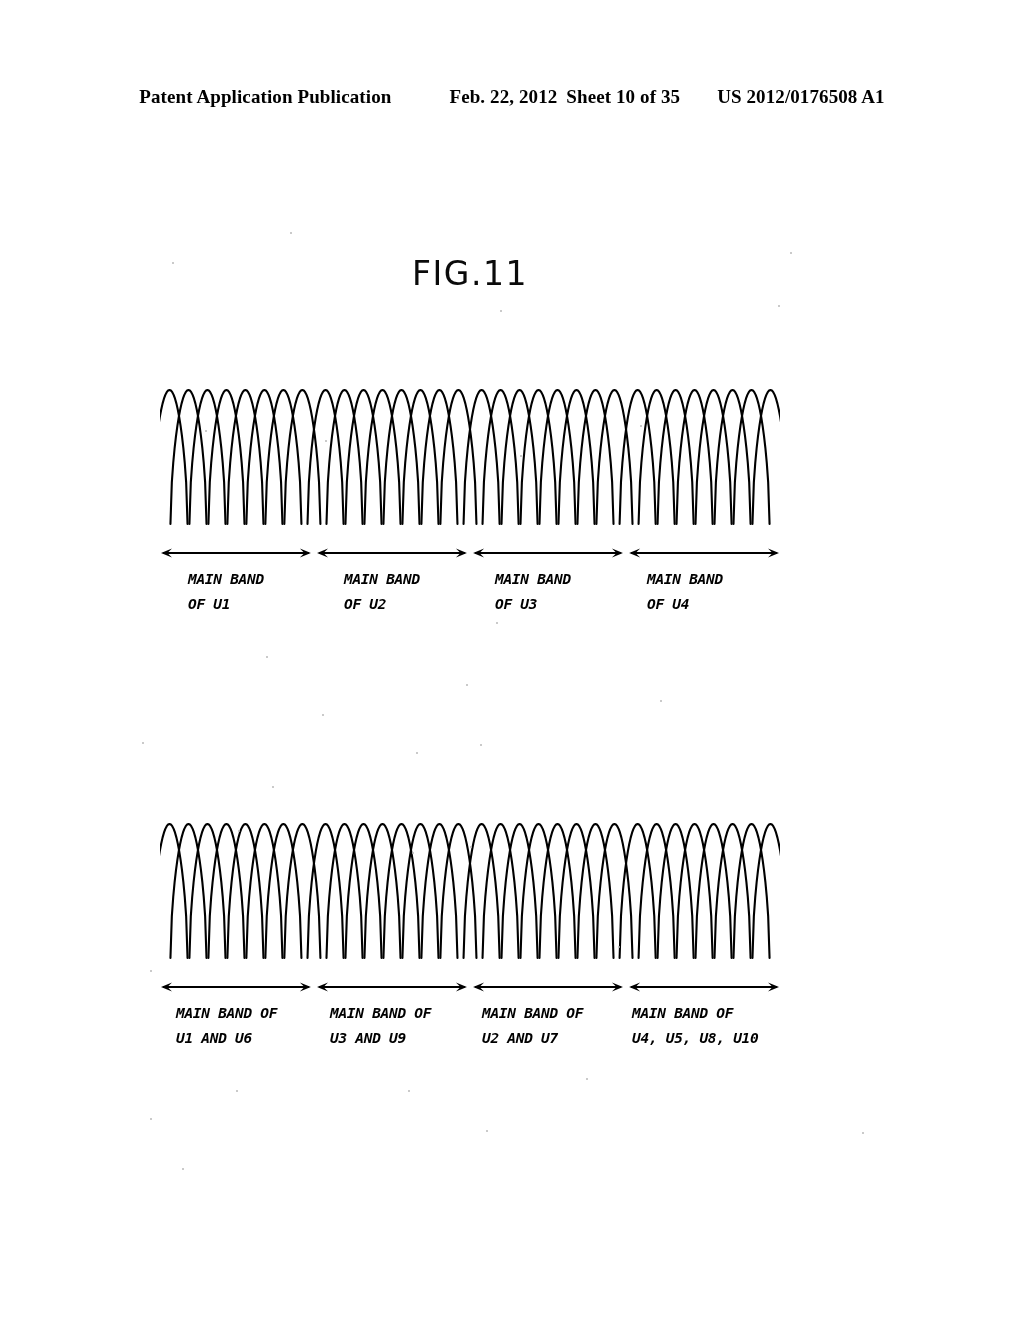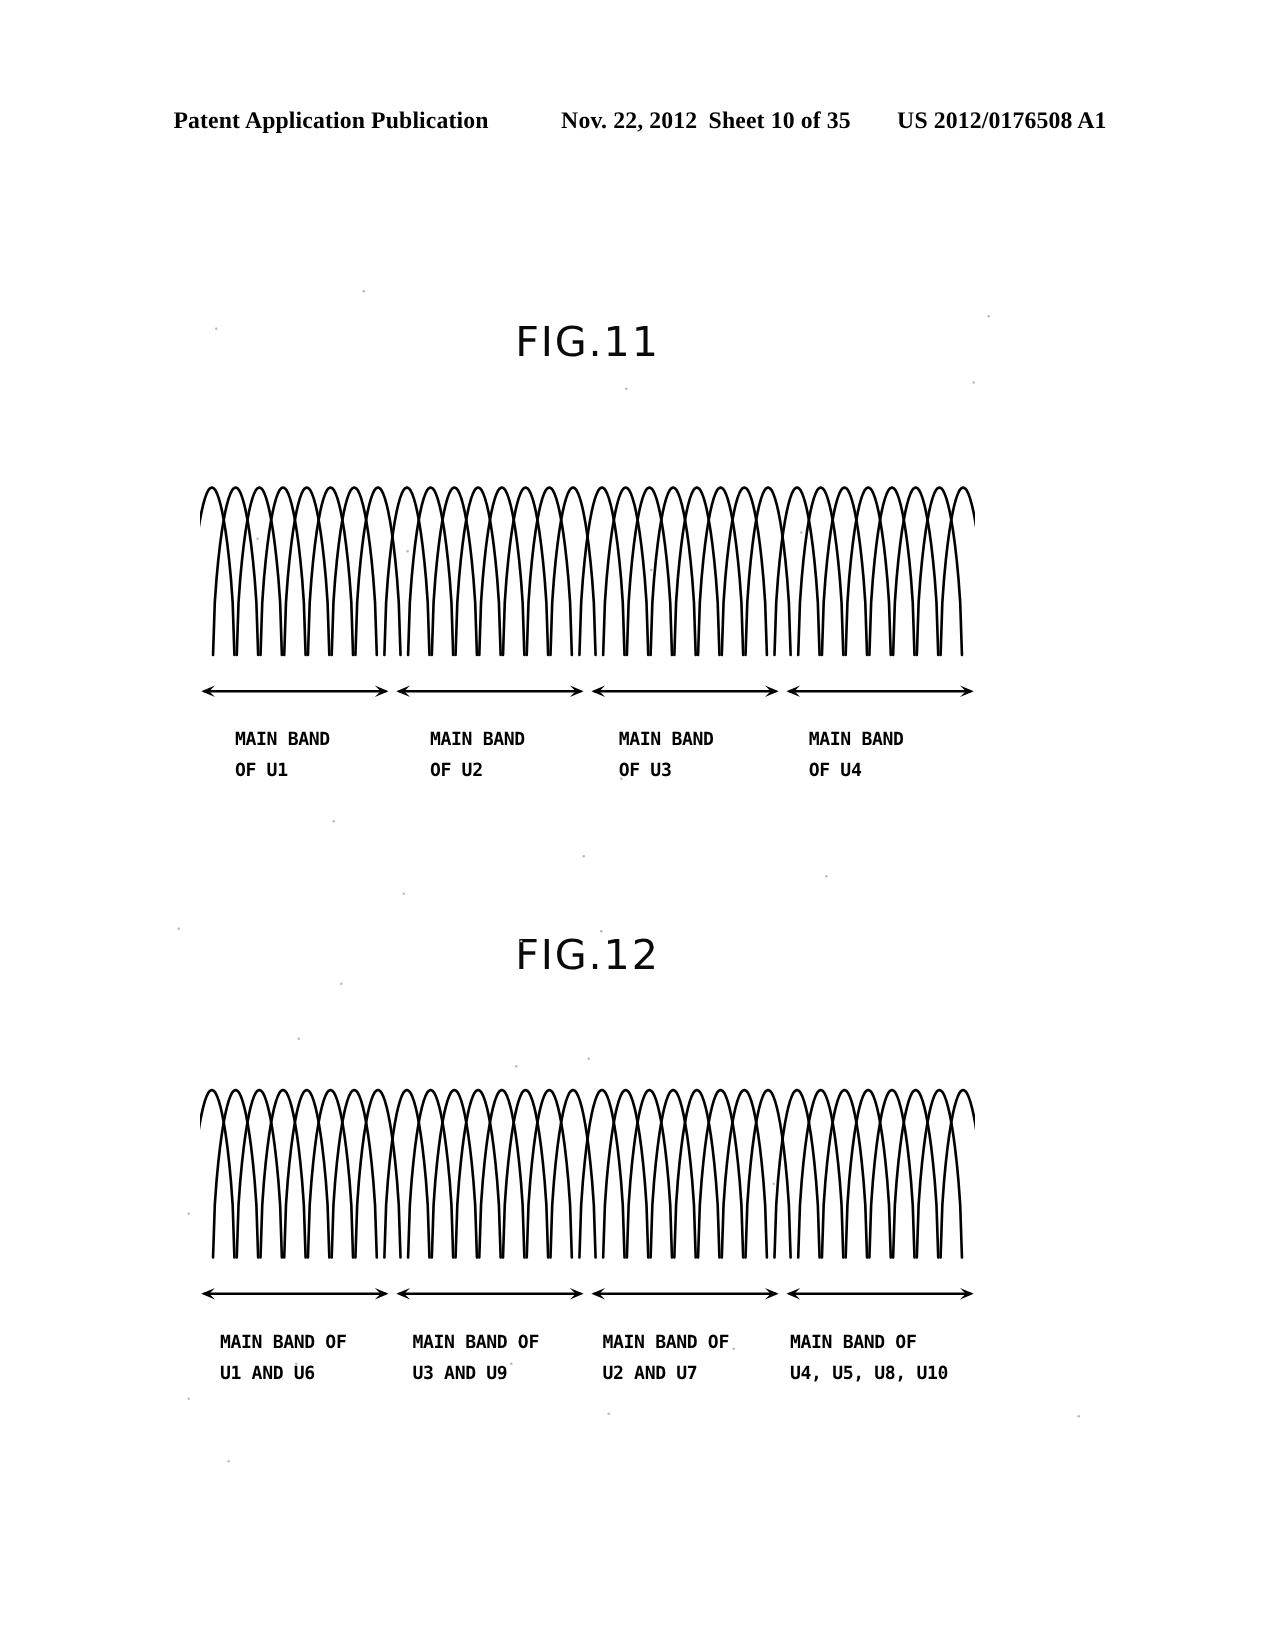--- a/index.html
+++ b/index.html
@@ -80,23 +80,24 @@
     width: 620px;
     height: 22px;
   }
   #fig11-arrows { margin-top: 14px; }
   #fig12-arrows { margin-top: 14px; }
 
   .band-arrows svg { display: block; width: 620px; height: 22px; }
 
   .band-labels {
     position: relative;
-    margin: 16px auto;
+    margin: 3px auto;
     width: 620px;
     height: 54px;
+    font-style: italic;
   }
   .band-label {
     position: absolute;
     top: 0;
     font-family: "DejaVu Sans Mono", monospace;
     font-size: 14.5px;
     font-weight: bold;
     line-height: 25px;
     letter-spacing: -0.3px;
     color: #000;
@@ -111,21 +112,21 @@
     border-radius: 50%;
     width: 2px;
     height: 2px;
   }
 </style>
 </head>
 <body>
 
 <div class="sheet-header">
   <span class="hdr-pub">Patent Application Publication</span>
-  <span class="hdr-date">Nov. 22, 2012</span>
+  <span class="hdr-date">Feb. 22, 2012</span>
   <span class="hdr-sheet">Sheet 10 of 35</span>
   <span class="hdr-patno">US 2012/0176508 A1</span>
 </div>
 
 <div class="figure" id="figure-11">
   <div class="fig-title">FIG.11</div>
 
   <div class="plot-area" id="fig11-plot">
     <svg viewBox="0 0 620 150" preserveAspectRatio="none">
         <path d="M -8.54 146.00 L -7.16 104.15 L -5.77 84.97 L -4.38 70.24 L -2.99 58.09 L -1.61 47.82 L -0.22 39.10 L 1.17 31.73 L 2.56 25.62 L 3.94 20.67 L 5.33 16.86 L 6.72 14.16 L 8.10 12.54 L 9.49 12.00 L 10.88 12.54 L 12.27 14.16 L 13.65 16.86 L 15.04 20.67 L 16.43 25.62 L 17.82 31.73 L 19.20 39.10 L 20.59 47.82 L 21.98 58.09 L 23.36 70.24 L 24.75 84.97 L 26.14 104.15 L 27.53 146.00" fill="none" stroke="#000000" stroke-width="2.1" stroke-linecap="round" stroke-linejoin="round"></path>
@@ -194,21 +195,20 @@
       <span class="ln">OF U3</span>
     </div>
     <div class="band-label" style="left:487px;">
       <span class="ln">MAIN BAND</span>
       <span class="ln">OF U4</span>
     </div>
   </div>
 </div>
 
 <div class="figure" id="figure-12">
-  <div class="fig-title">FIG.12</div>
 
   <div class="plot-area" id="fig12-plot">
     <svg viewBox="0 0 620 150" preserveAspectRatio="none">
         <path d="M -8.54 146.00 L -7.16 104.15 L -5.77 84.97 L -4.38 70.24 L -2.99 58.09 L -1.61 47.82 L -0.22 39.10 L 1.17 31.73 L 2.56 25.62 L 3.94 20.67 L 5.33 16.86 L 6.72 14.16 L 8.10 12.54 L 9.49 12.00 L 10.88 12.54 L 12.27 14.16 L 13.65 16.86 L 15.04 20.67 L 16.43 25.62 L 17.82 31.73 L 19.20 39.10 L 20.59 47.82 L 21.98 58.09 L 23.36 70.24 L 24.75 84.97 L 26.14 104.15 L 27.53 146.00" fill="none" stroke="#000000" stroke-width="2.1" stroke-linecap="round" stroke-linejoin="round"></path>
         <path d="M 10.44 146.00 L 11.83 104.15 L 13.22 84.97 L 14.60 70.24 L 15.99 58.09 L 17.38 47.82 L 18.76 39.10 L 20.15 31.73 L 21.54 25.62 L 22.93 20.67 L 24.31 16.86 L 25.70 14.16 L 27.09 12.54 L 28.48 12.00 L 29.86 12.54 L 31.25 14.16 L 32.64 16.86 L 34.02 20.67 L 35.41 25.62 L 36.80 31.73 L 38.19 39.10 L 39.57 47.82 L 40.96 58.09 L 42.35 70.24 L 43.73 84.97 L 45.12 104.15 L 46.51 146.00" fill="none" stroke="#000000" stroke-width="2.1" stroke-linecap="round" stroke-linejoin="round"></path>
         <path d="M 29.42 146.00 L 30.81 104.15 L 32.20 84.97 L 33.59 70.24 L 34.97 58.09 L 36.36 47.82 L 37.75 39.10 L 39.14 31.73 L 40.52 25.62 L 41.91 20.67 L 43.30 16.86 L 44.68 14.16 L 46.07 12.54 L 47.46 12.00 L 48.85 12.54 L 50.23 14.16 L 51.62 16.86 L 53.01 20.67 L 54.39 25.62 L 55.78 31.73 L 57.17 39.10 L 58.56 47.82 L 59.94 58.09 L 61.33 70.24 L 62.72 84.97 L 64.11 104.15 L 65.49 146.00" fill="none" stroke="#000000" stroke-width="2.1" stroke-linecap="round" stroke-linejoin="round"></path>
         <path d="M 48.41 146.00 L 49.80 104.15 L 51.18 84.97 L 52.57 70.24 L 53.96 58.09 L 55.34 47.82 L 56.73 39.10 L 58.12 31.73 L 59.51 25.62 L 60.89 20.67 L 62.28 16.86 L 63.67 14.16 L 65.05 12.54 L 66.44 12.00 L 67.83 12.54 L 69.22 14.16 L 70.60 16.86 L 71.99 20.67 L 73.38 25.62 L 74.77 31.73 L 76.15 39.10 L 77.54 47.82 L 78.93 58.09 L 80.31 70.24 L 81.70 84.97 L 83.09 104.15 L 84.48 146.00" fill="none" stroke="#000000" stroke-width="2.1" stroke-linecap="round" stroke-linejoin="round"></path>
         <path d="M 67.39 146.00 L 68.78 104.15 L 70.17 84.97 L 71.55 70.24 L 72.94 58.09 L 74.33 47.82 L 75.71 39.10 L 77.10 31.73 L 78.49 25.62 L 79.88 20.67 L 81.26 16.86 L 82.65 14.16 L 84.04 12.54 L 85.43 12.00 L 86.81 12.54 L 88.20 14.16 L 89.59 16.86 L 90.97 20.67 L 92.36 25.62 L 93.75 31.73 L 95.14 39.10 L 96.52 47.82 L 97.91 58.09 L 99.30 70.24 L 100.69 84.97 L 102.07 104.15 L 103.46 146.00" fill="none" stroke="#000000" stroke-width="2.1" stroke-linecap="round" stroke-linejoin="round"></path>
         <path d="M 86.37 146.00 L 87.76 104.15 L 89.15 84.97 L 90.54 70.24 L 91.92 58.09 L 93.31 47.82 L 94.70 39.10 L 96.09 31.73 L 97.47 25.62 L 98.86 20.67 L 100.25 16.86 L 101.63 14.16 L 103.02 12.54 L 104.41 12.00 L 105.80 12.54 L 107.18 14.16 L 108.57 16.86 L 109.96 20.67 L 111.35 25.62 L 112.73 31.73 L 114.12 39.10 L 115.51 47.82 L 116.89 58.09 L 118.28 70.24 L 119.67 84.97 L 121.06 104.15 L 122.44 146.00" fill="none" stroke="#000000" stroke-width="2.1" stroke-linecap="round" stroke-linejoin="round"></path>
         <path d="M 105.36 146.00 L 106.75 104.15 L 108.13 84.97 L 109.52 70.24 L 110.91 58.09 L 112.29 47.82 L 113.68 39.10 L 115.07 31.73 L 116.46 25.62 L 117.84 20.67 L 119.23 16.86 L 120.62 14.16 L 122.01 12.54 L 123.39 12.00 L 124.78 12.54 L 126.17 14.16 L 127.55 16.86 L 128.94 20.67 L 130.33 25.62 L 131.72 31.73 L 133.10 39.10 L 134.49 47.82 L 135.88 58.09 L 137.27 70.24 L 138.65 84.97 L 140.04 104.15 L 141.43 146.00" fill="none" stroke="#000000" stroke-width="2.1" stroke-linecap="round" stroke-linejoin="round"></path>

